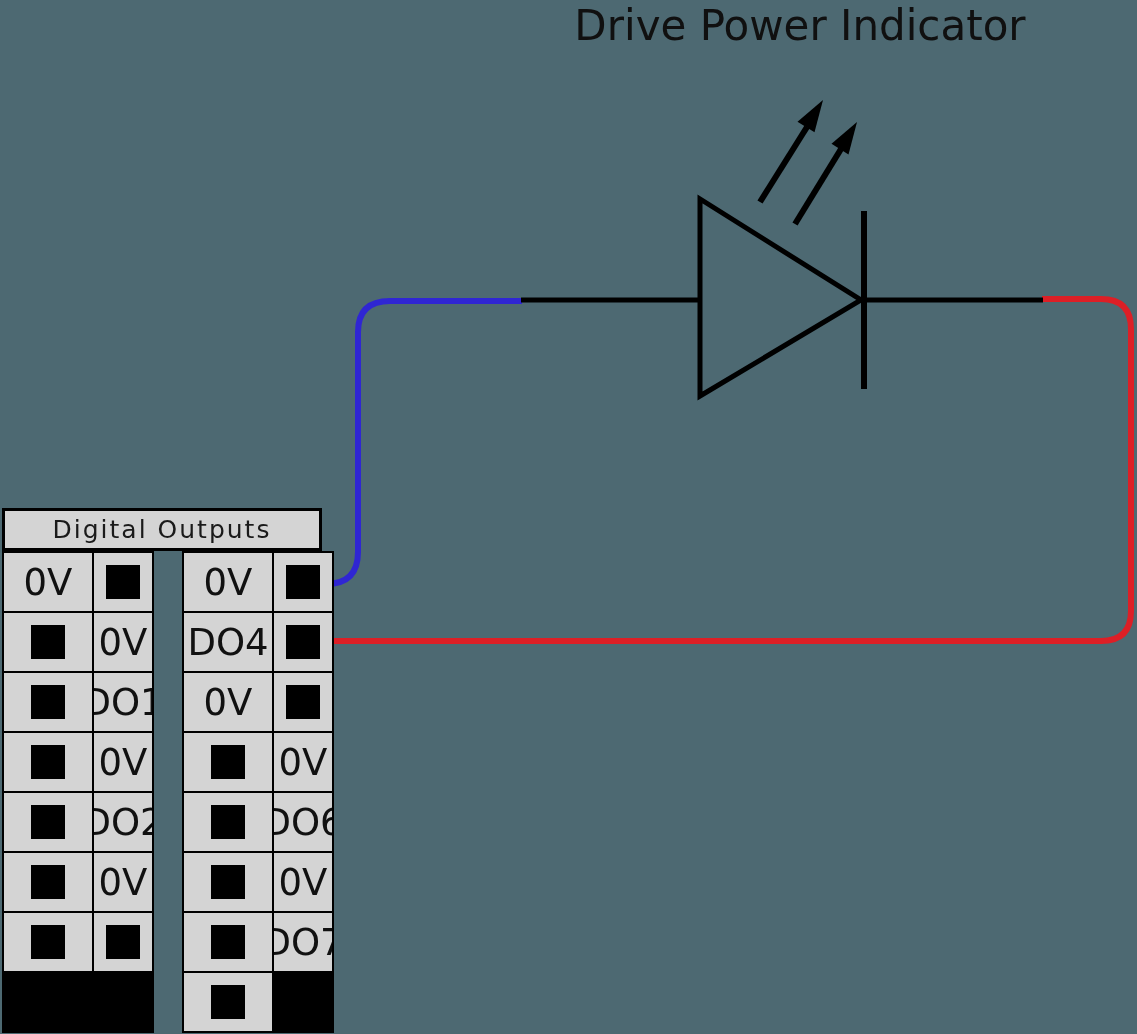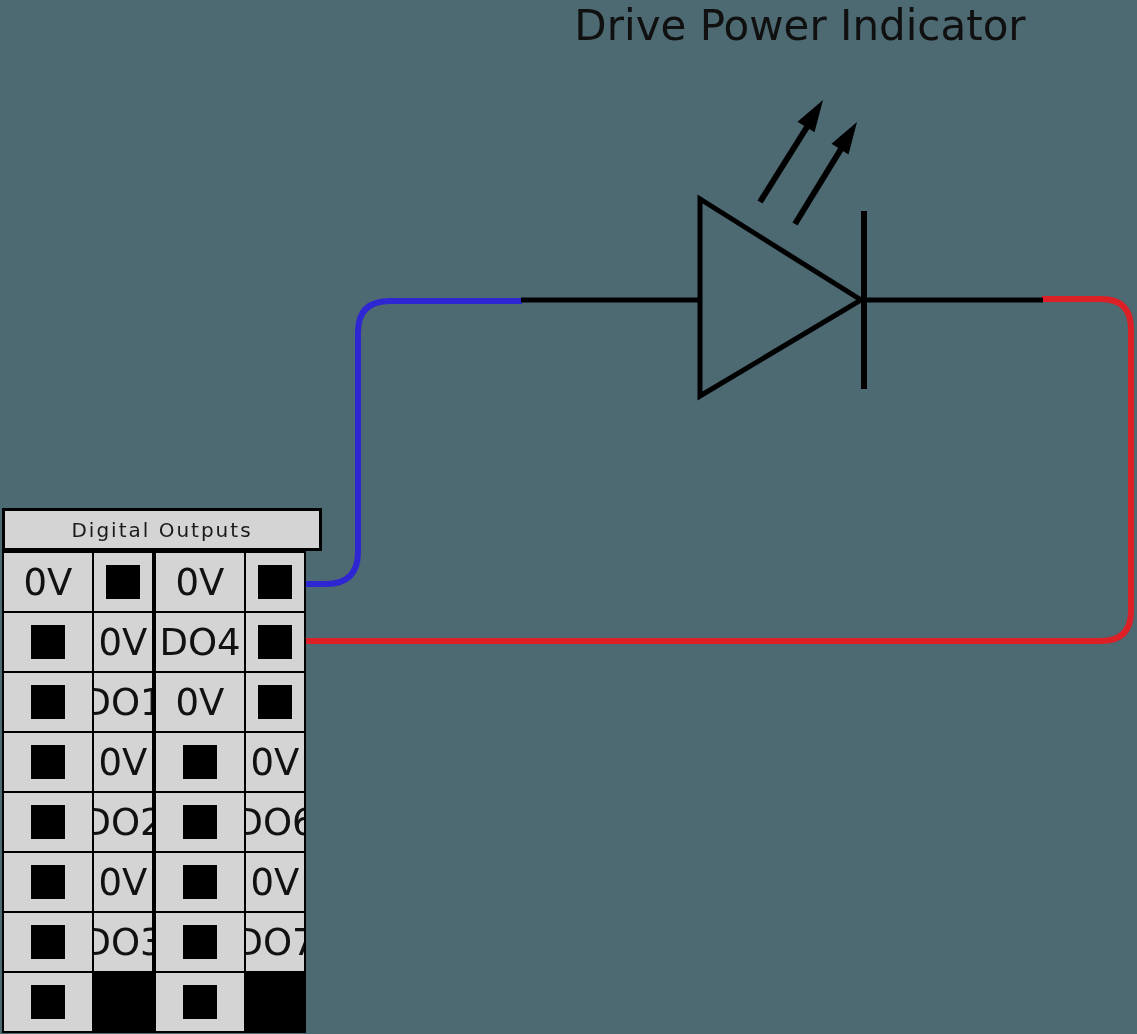--- a/index.html
+++ b/index.html
@@ -40,27 +40,27 @@
   }
   .tb-header {
     box-sizing: border-box;
     width: 320px;
     height: 43px;
     background: #d4d4d4;
     border: 3px solid #000;
     display: flex;
     align-items: center;
     justify-content: center;
-    font-size: 20px;
+    font-size: 25px;
     letter-spacing: 2px;
     color: #1a1a1a;
   }
   .tb-columns {
     display: flex;
-    gap: 0;
+    gap: 28px;
   }
   .tb-col {
     background: #000;
     padding: 2px;
     display: grid;
     grid-template-columns: 88px 58px;
     grid-auto-rows: 58px;
     gap: 2px;
   }
   .cell {
@@ -133,21 +133,20 @@
             <span class="square"></span>
           </div>
         <div class="cell label">DO2</div>
         <div class="cell sq">
             <span class="square"></span>
           </div>
         <div class="cell label">0V</div>
         <div class="cell sq">
             <span class="square"></span>
           </div>
-        <div class="cell label">DO3</div>
         <div class="cell sq">
             <span class="square"></span>
           </div>
       </div>
 
       <div class="tb-col">
         <div class="cell label">0V</div>
         <div class="cell sq">
             <span class="square"></span>
           </div>

